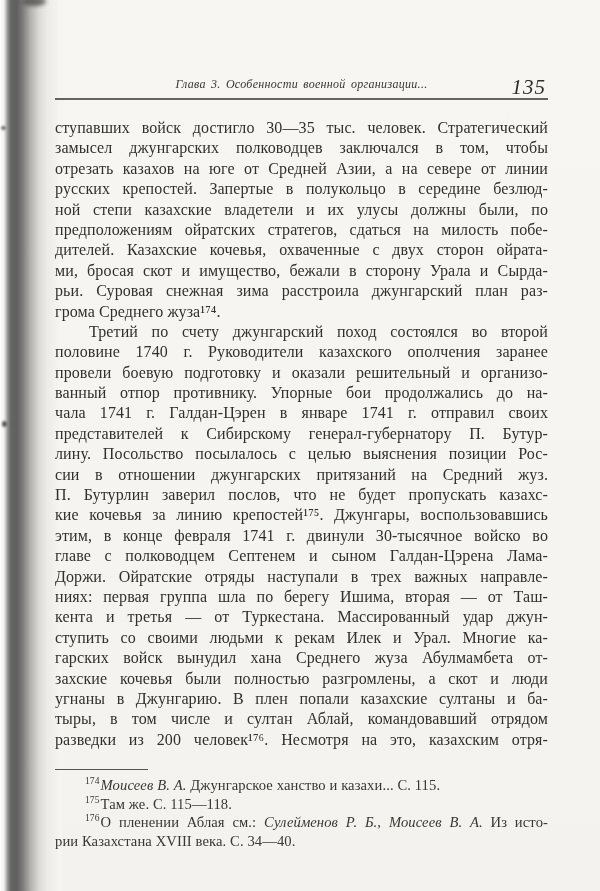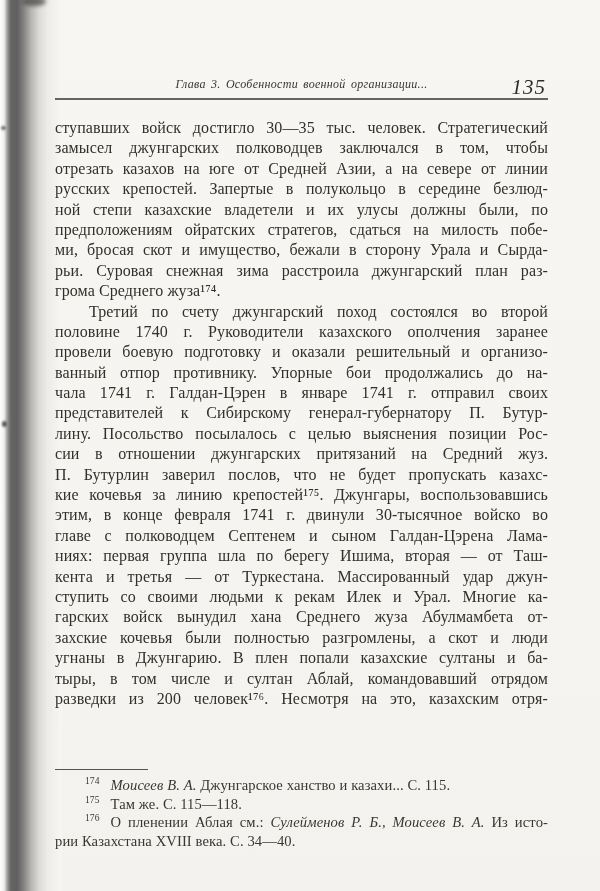--- a/index.html
+++ b/index.html
@@ -59,21 +59,21 @@
     position: absolute; top: 769px; left: 55px; width: 93px; height: 1.4px;
     background: #56544f;
   }
   .footnotes { position: absolute; top: 776px; left: 55px; width: 493px; }
   .fn {
     font-size: 14.6px; line-height: 18.6px; color: #3a3731;
     text-indent: 30px; letter-spacing: .1px;
   }
   .fn.justify-all { text-align: justify; text-align-last: justify; white-space: nowrap; overflow: hidden; height: 18.6px; }
   .fn.wrap-line { text-indent: 0; }
-  .fn sup { font-size: 9.5px; line-height: 0; margin-right: 11px; color: #3a3731; }
+  .fn sup { font-size: 9.5px; line-height: 0; margin-right: 1px; color: #3a3731; }
   .it { font-style: italic; }
 </style>
 </head>
 <body>
 
 <div class="scan">
   <div class="binding"></div>
   <div class="smudge"></div>
   <div class="speck1"></div>
   <div class="speck2"></div>
@@ -86,39 +86,41 @@
 
   <div class="body-block">
     <div class="para">
       <div>
           <div class="line">ступавших войск достигло 30—35 тыс. человек. Стратегический</div>
           <div class="line">замысел джунгарских полководцев заключался в том, чтобы</div>
           <div class="line">отрезать казахов на юге от Средней Азии, а на севере от линии</div>
           <div class="line">русских крепостей. Запертые в полукольцо в середине безлюд-</div>
           <div class="line">ной степи казахские владетели и их улусы должны были, по</div>
           <div class="line">предположениям ойратских стратегов, сдаться на милость побе-</div>
+          <div class="line">дителей. Казахские кочевья, охваченные с двух сторон ойрата-</div>
           <div class="line">ми, бросая скот и имущество, бежали в сторону Урала и Сырда-</div>
           <div class="line">рьи. Суровая снежная зима расстроила джунгарский план раз-</div>
         </div>
       <div class="line last">грома Среднего жуза¹⁷⁴.</div>
     </div>
     <div class="para">
       <div class="line indent">Третий по счету джунгарский поход состоялся во второй</div>
       <div>
           <div class="line">половине 1740 г. Руководители казахского ополчения заранее</div>
           <div class="line">провели боевую подготовку и оказали решительный и организо-</div>
           <div class="line">ванный отпор противнику. Упорные бои продолжались до на-</div>
           <div class="line">чала 1741 г. Галдан-Цэрен в январе 1741 г. отправил своих</div>
           <div class="line">представителей к Сибирскому генерал-губернатору П. Бутур-</div>
           <div class="line">лину. Посольство посылалось с целью выяснения позиции Рос-</div>
           <div class="line">сии в отношении джунгарских притязаний на Средний жуз.</div>
           <div class="line">П. Бутурлин заверил послов, что не будет пропускать казахс-</div>
           <div class="line">кие кочевья за линию крепостей¹⁷⁵. Джунгары, воспользовавшись</div>
           <div class="line">этим, в конце февраля 1741 г. двинули 30-тысячное войско во</div>
           <div class="line">главе с полководцем Септенем и сыном Галдан-Цэрена Лама-</div>
+          <div class="line">Доржи. Ойратские отряды наступали в трех важных направле-</div>
           <div class="line">ниях: первая группа шла по берегу Ишима, вторая — от Таш-</div>
           <div class="line">кента и третья — от Туркестана. Массированный удар джун-</div>
           <div class="line">ступить со своими людьми к рекам Илек и Урал. Многие ка-</div>
           <div class="line">гарских войск вынудил хана Среднего жуза Абулмамбета от-</div>
           <div class="line">захские кочевья были полностью разгромлены, а скот и люди</div>
           <div class="line">угнаны в Джунгарию. В плен попали казахские султаны и ба-</div>
           <div class="line">тыры, в том числе и султан Аблай, командовавший отрядом</div>
           <div class="line">разведки из 200 человек¹⁷⁶. Несмотря на это, казахским отря-</div>
         </div>
     </div>

